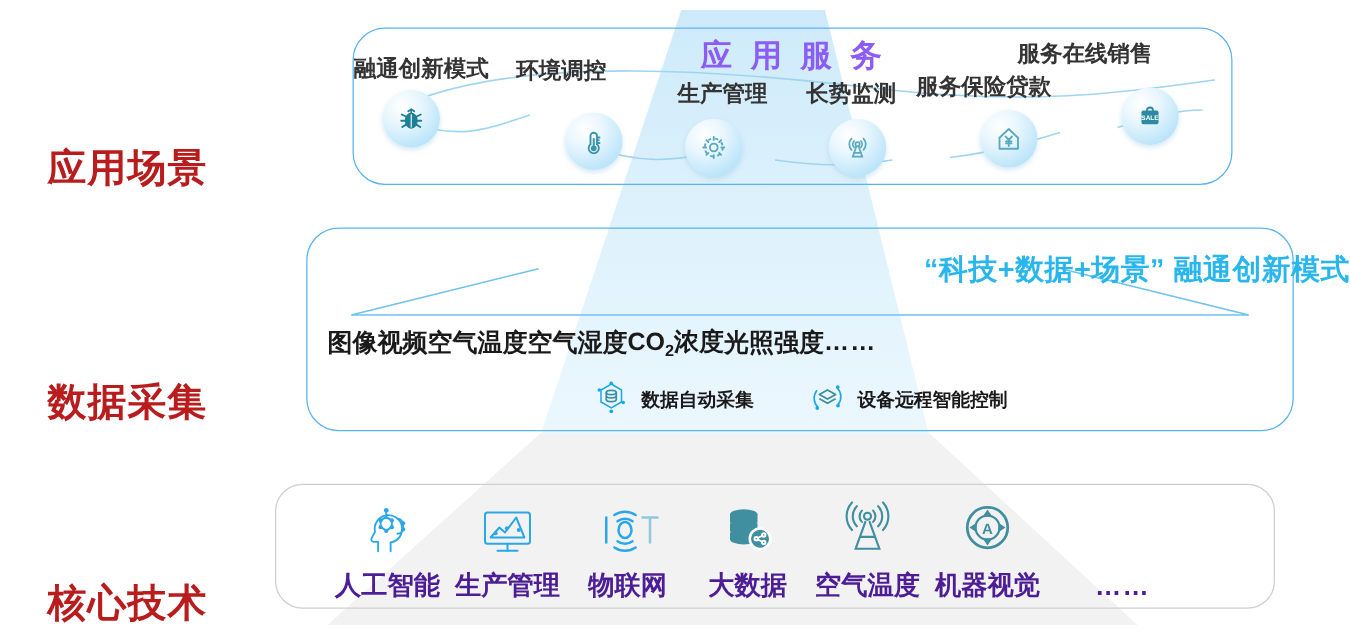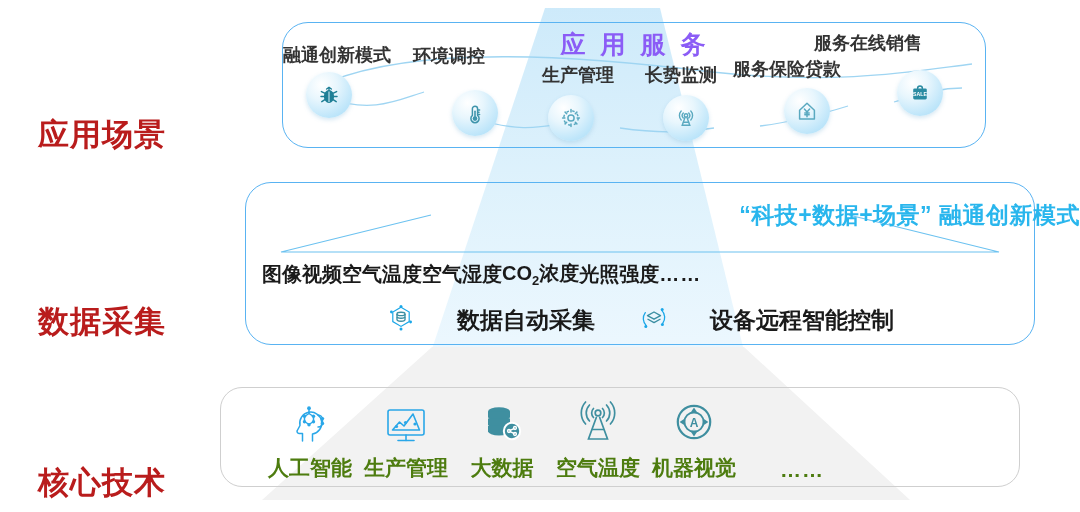--- a/index.html
+++ b/index.html
@@ -61,34 +61,34 @@
   #data-items .di{
     color:#1a1a1a;font-size:20px;font-weight:bold;white-space:nowrap;
   }
   #data-items .di.dots{color:#1a1a1a;letter-spacing:1px;}
   #data-items .di sub{font-size:13px;}
   #data-bottom{
     position:absolute;left:245px;top:300px;width:790px;height:40px;
     display:flex;align-items:center;justify-content:center;gap:14px;
   }
   #data-bottom .pair{display:flex;align-items:center;gap:9px;}
-  #data-bottom .pair .txt{color:#1a1a1a;font-size:23px;font-weight:bold;white-space:nowrap;margin-left:32px;}
+  #data-bottom .pair .txt{color:#1a1a1a;font-size:15px;font-weight:bold;white-space:nowrap;}
   #data-bottom .gapper{width:16px;}
 
   
   #tech-items{
     position:absolute;left:262px;top:396px;width:720px;height:86px;
     display:flex;align-items:flex-end;justify-content:flex-start;gap:0px;
   }
   .tech{
     width:96px;display:flex;flex-direction:column;align-items:center;
   }
   .tech .ic{height:52px;display:flex;align-items:flex-end;justify-content:center;}
   .tech .tl{
-    margin-top:6px;color:#4d7c0f;font-size:21px;font-weight:bold;white-space:nowrap;
+    margin-top:6px;color:#4c1d95;font-size:21px;font-weight:bold;white-space:nowrap;
   }
   .tech.dots{width:120px;}
   .tech.dots .tl{font-size:21px;letter-spacing:1px;}
 </style>
 </head>
 <body>
 
 <div id="stage">
 
   <svg class="funnel" viewBox="0 0 1080 512" width="1080" height="512">
@@ -318,20 +318,38 @@
           <g fill="#2aa7e8">
             <circle cx="15.5" cy="26.5" r="1.6"></circle>
               <circle cx="24.5" cy="22.5" r="1.6"></circle>
             <circle cx="34" cy="24" r="1.6"></circle>
           </g>
         </svg>
       </span>
       <span class="tl">生产管理</span>
     </div>
 
+    <div class="tech">
+      <span class="ic">
+        <svg width="52" height="48" viewBox="0 0 52 48">
+          <g stroke="#2aa7e8" stroke-width="2" fill="none" stroke-linecap="round">
+            <path d="M9 14 V34"></path>
+            <ellipse cx="24" cy="24" rx="5.2" ry="6.4"></ellipse>
+            <path d="M15.5 12 a15 15 0 0 1 17 0"></path>
+            <path d="M18 17 a10 10 0 0 1 12 0"></path>
+            <path d="M18 33 a10 10 0 0 0 12 0"></path>
+            <path d="M15.5 38 a15 15 0 0 0 17 0"></path>
+          </g>
+          <g stroke="#8fc9dd" stroke-width="2" fill="none" stroke-linecap="round">
+            <path d="M38 14 H50 M44 14 V34"></path>
+          </g>
+        </svg>
+      </span>
+      <span class="tl">物联网</span>
+    </div>
 
     <div class="tech">
       <span class="ic">
         <svg width="48" height="48" viewBox="0 0 48 48">
           <g fill="#3f8fa0">
             <ellipse cx="21" cy="11.5" rx="11" ry="4.2"></ellipse>
             <path d="M10 11.5 v5.6 a11 4.2 0 0 0 22 0 v-5.6 z"></path>
             <path d="M10 18.6 v5.6 a11 4.2 0 0 0 22 0 v-5.6 z"></path>
             <path d="M10 25.7 v5.6 a11 4.2 0 0 0 22 0 v-5.6 z"></path>
           </g>

